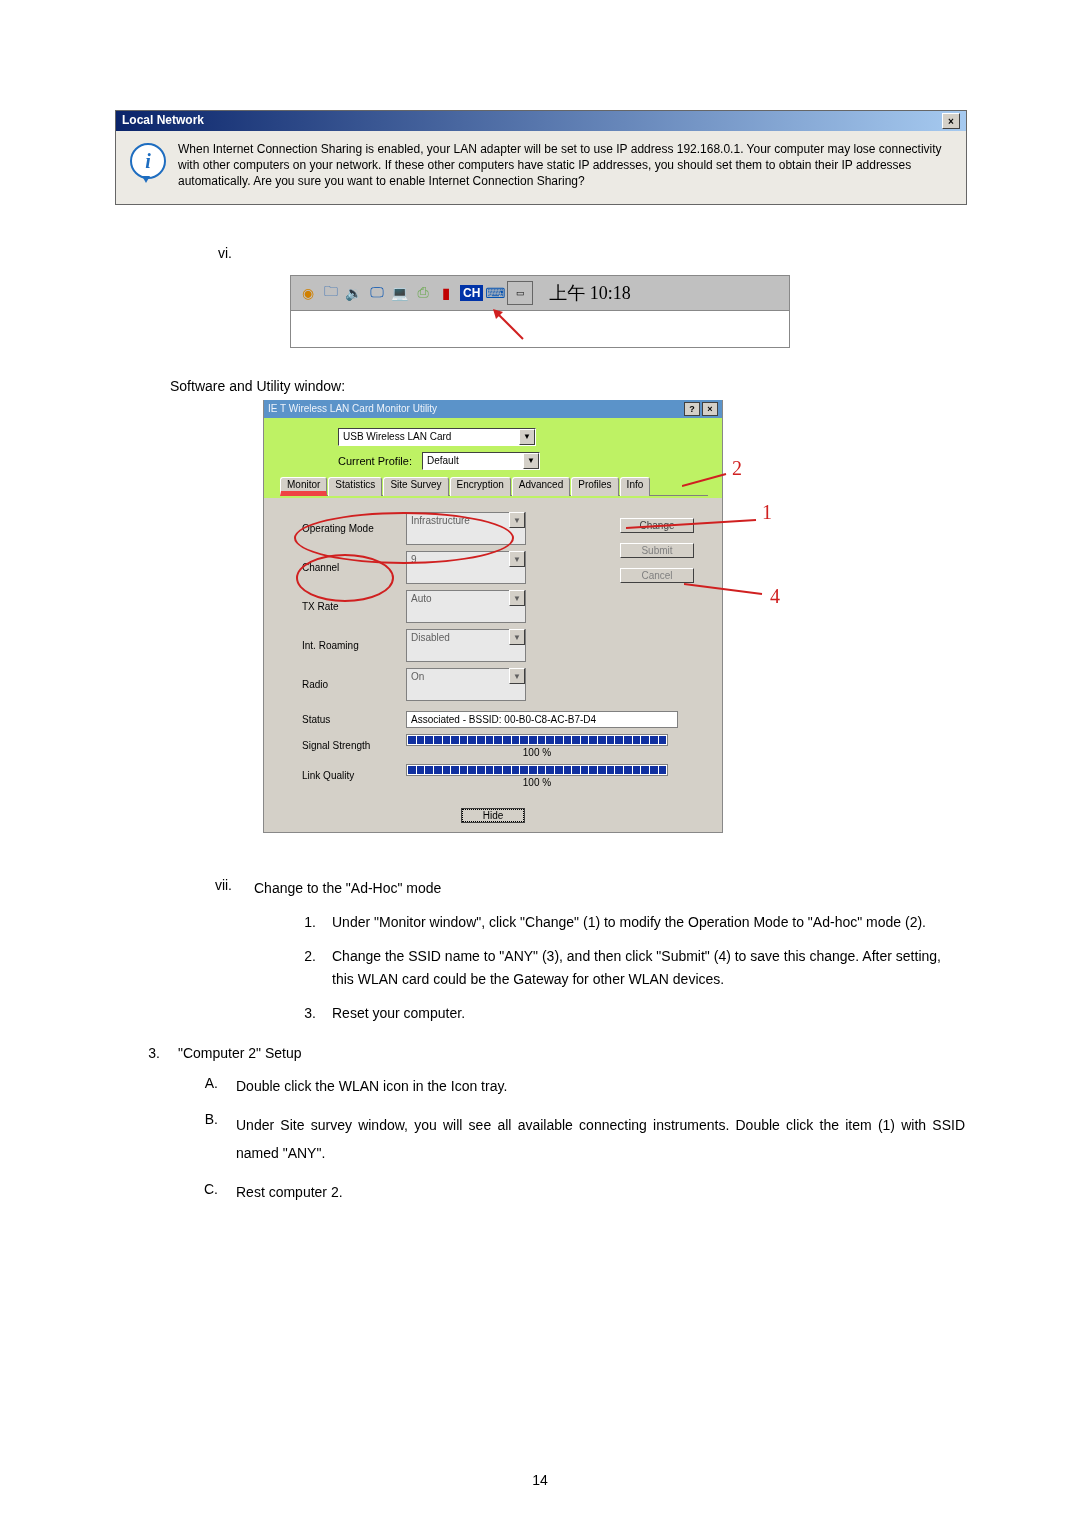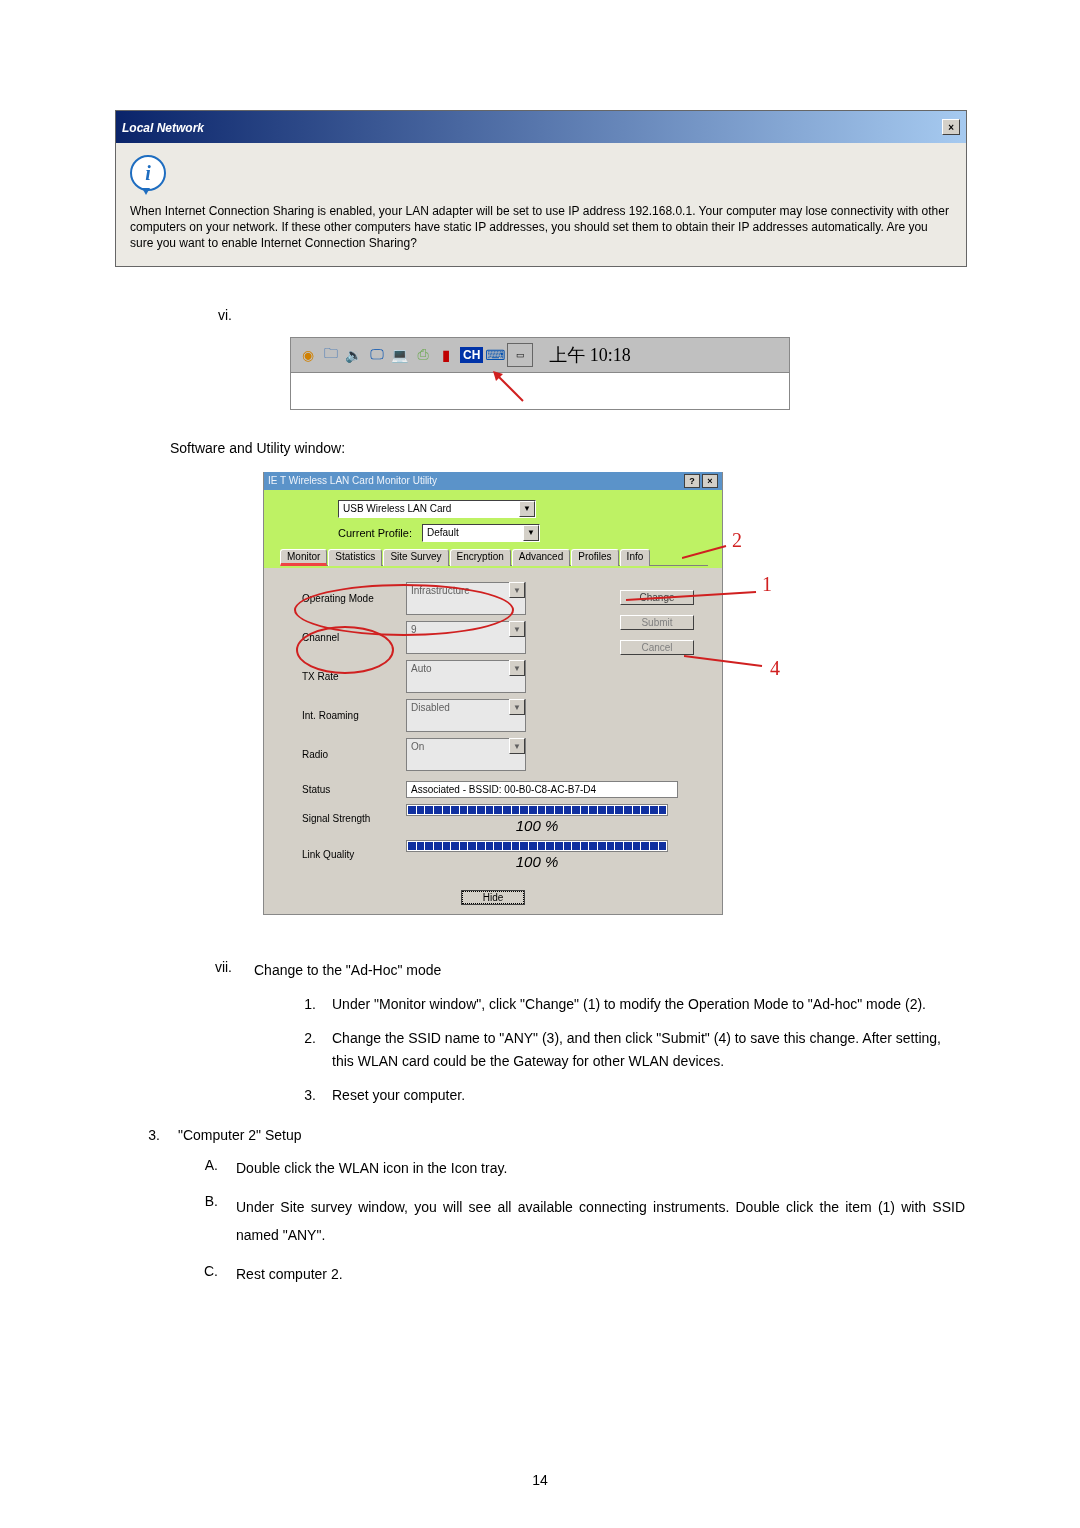--- a/index.html
+++ b/index.html
@@ -22,25 +22,24 @@
     background: #eceae4;
     font-family: Tahoma, Arial, sans-serif;
     font-size: 12px;
     width: 100%;
   }
   .dialog-titlebar {
     background: linear-gradient(to right, #0a246a, #a6caf0);
     color: #fff;
     font-weight: bold;
     font-size: 12px;
-    padding: 8px 6px;
+    padding: 2px 6px;
     display: flex;
     justify-content: space-between;
-    align-items: flex-end;
-    font-style: italic;
+    align-items: flex-start;
   }
   .dialog-x {
     width: 16px;
     height: 14px;
     background: #d4d0c8;
     border: 1px solid #fff;
     border-right-color: #404040;
     border-bottom-color: #404040;
     display: flex;
     align-items: center;
@@ -48,21 +47,20 @@
     font-family: Arial;
     font-size: 10px;
     font-weight: bold;
     color: #000;
   }
   .dialog-body {
     padding: 10px 14px 14px 14px;
     display: flex;
     gap: 12px;
     align-items: flex-start;
-    flex-direction: column;
   }
   .info-icon {
     width: 32px;
     height: 32px;
     border-radius: 50%;
     background: #fff;
     border: 2px solid #1e6dc0;
     display: flex;
     align-items: center;
     justify-content: center;
@@ -169,21 +167,21 @@
     background: #fff;
     position: relative;
   }
   .red-arrow {
     position: absolute;
     left: 202px;
     top: -2px;
   }
 
   .section-label {
-    margin: 30px 0 16px 55px;
+    margin: 30px 0 6px 55px;
   }
 
   .util-window {
     width: 458px;
     margin: 4px 0 0 148px;
     background: #fff;
     border-left: 1px solid #888;
     border-right: 1px solid #888;
     border-bottom: 1px solid #888;
     position: relative;
@@ -248,21 +246,21 @@
     border-right-color: #808080;
     border-bottom: none;
     border-top-left-radius: 3px;
     border-top-right-radius: 3px;
     padding: 1px 6px;
     position: relative;
     top: 1px;
   }
   .tab.active {
     background: #d4d0c8;
-    border-bottom: 3px solid #ef4444;
+    border-bottom: 5px solid #ef4444;
     z-index: 2;
   }
   .util-main {
     background: #d4d0c8;
     padding: 14px 16px 12px 16px;
     font-size: 10px;
   }
   .form-row { display: flex; align-items: center; margin-bottom: 6px; }
   .form-label { width: 104px; }
   .form-field {
@@ -316,23 +314,22 @@
     gap: 1px;
     padding: 1px;
     box-sizing: border-box;
   }
   .progress-seg {
     flex: 1;
     background: #1030a0;
   }
   .progress-val {
     text-align: center;
-    font-size: 15px;
+    font-size: 10px;
     margin-top: 1px;
-    font-style: italic;
   }
   .hide-btn-wrap {
     text-align: center;
     padding: 0 0 10px 0;
     background: #d4d0c8;
   }
   .hide-button {
     font-size: 10px;
     padding: 0 20px;
     border: 1px dotted #000;

